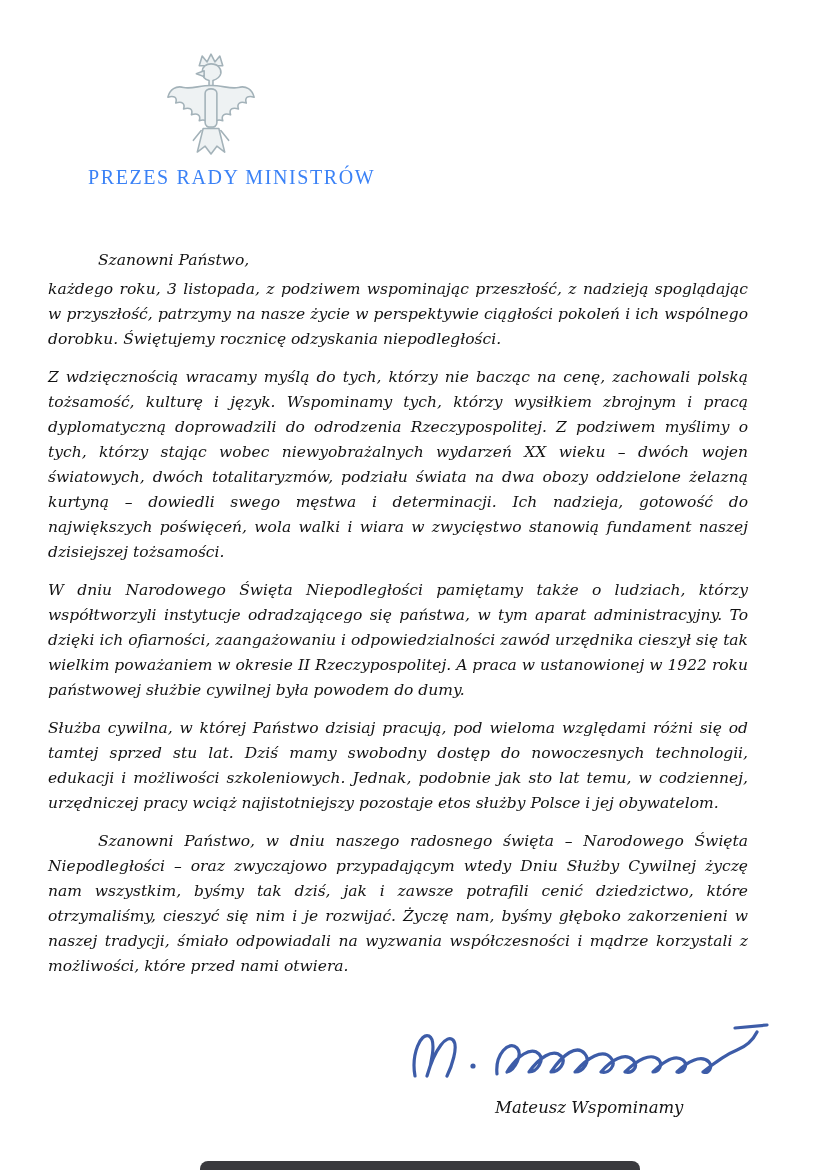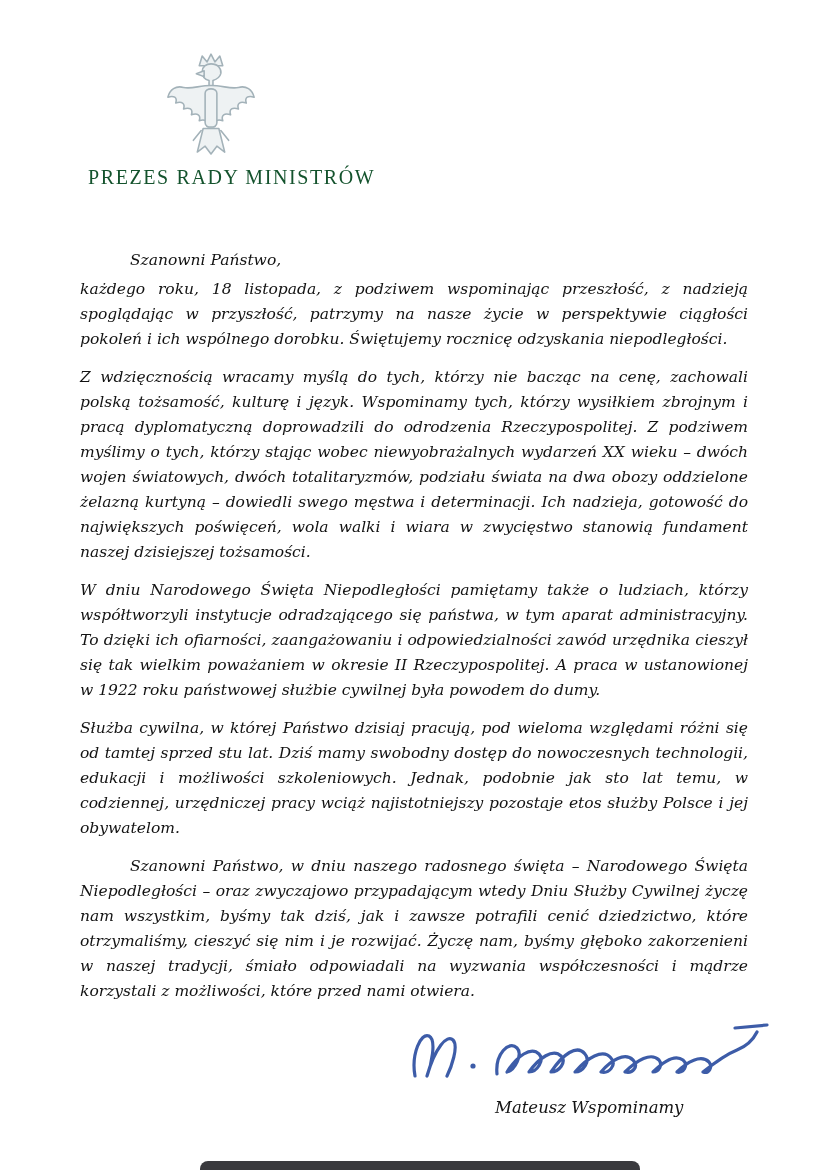--- a/index.html
+++ b/index.html
@@ -7,28 +7,28 @@
   body { font-family:"DejaVu Serif", serif; }
   .page {
     position:relative; width:814px; height:1170px; margin:0 auto;
     background:#ffffff; color:#1a1a1a; overflow:hidden;
   }
   .emblem { position:absolute; top:50px; left:162px; width:98px; height:114px; }
   .emblem svg { width:100%; height:100%; }
   .header-title {
     position:absolute; top:166px; left:88px;
     font-family:"Liberation Serif", serif; font-style:normal;
-    font-size:20px; letter-spacing:1.6px; color:#14532d; white-space:nowrap;
+    font-size:20px; letter-spacing:1.6px; color:#3b82f6; white-space:nowrap;
   }
   .dateline {
     position:absolute; top:210px; right:80px;
     font-style:italic; font-size:17px; color:#141414; white-space:nowrap;
   }
   .body-block {
-    position:absolute; top:248px; left:80px; right:66px;
+    position:absolute; top:248px; left:48px; right:66px;
     font-style:italic; font-size:15.5px; line-height:25px;
     text-align:justify; color:#121212;
   }
   .salutation { text-align:left; text-indent:50px; margin-bottom:4px; }
   p.para { margin-bottom:13px; }
   p.para.indent { text-indent:50px; }
   .closing {
     position:absolute; top:986px; left:415px;
     font-style:italic; font-size:16.5px; color:#141414; white-space:nowrap;
   }
@@ -60,21 +60,21 @@
         <path d="M40 82 L32 92 M60 82 L68 92" fill="none"></path>
       </g>
     </svg>
   </div>
 
   <div class="header-title">PREZES RADY MINISTRÓW</div>
 
 
   <div class="body-block">
     <p class="salutation">Szanowni Państwo,</p>
-    <p class="para">każdego roku, 18 listopada, z podziwem wspominając przeszłość, z nadzieją spoglądając w przyszłość, patrzymy na nasze życie w perspektywie ciągłości pokoleń i ich wspólnego dorobku. Świętujemy rocznicę odzyskania niepodległości.</p>
+    <p class="para">każdego roku, 3 listopada, z podziwem wspominając przeszłość, z nadzieją spoglądając w przyszłość, patrzymy na nasze życie w perspektywie ciągłości pokoleń i ich wspólnego dorobku. Świętujemy rocznicę odzyskania niepodległości.</p>
     <p class="para">Z wdzięcznością wracamy myślą do tych, którzy nie bacząc na cenę, zachowali polską tożsamość, kulturę i język. Wspominamy tych, którzy wysiłkiem zbrojnym i pracą dyplomatyczną doprowadzili do odrodzenia Rzeczypospolitej. Z podziwem myślimy o tych, którzy stając wobec niewyobrażalnych wydarzeń XX wieku – dwóch wojen światowych, dwóch totalitaryzmów, podziału świata na dwa obozy oddzielone żelazną kurtyną – dowiedli swego męstwa i determinacji. Ich nadzieja, gotowość do największych poświęceń, wola walki i wiara w zwycięstwo stanowią fundament naszej dzisiejszej tożsamości.</p>
     <p class="para">W dniu Narodowego Święta Niepodległości pamiętamy także o ludziach, którzy współtworzyli instytucje odradzającego się państwa, w tym aparat administracyjny. To dzięki ich ofiarności, zaangażowaniu i odpowiedzialności zawód urzędnika cieszył się tak wielkim poważaniem w okresie II Rzeczypospolitej. A praca w ustanowionej w 1922 roku państwowej służbie cywilnej była powodem do dumy.</p>
     <p class="para">Służba cywilna, w której Państwo dzisiaj pracują, pod wieloma względami różni się od tamtej sprzed stu lat. Dziś mamy swobodny dostęp do nowoczesnych technologii, edukacji i możliwości szkoleniowych. Jednak, podobnie jak sto lat temu, w codziennej, urzędniczej pracy wciąż najistotniejszy pozostaje etos służby Polsce i jej obywatelom.</p>
     <p class="para indent">Szanowni Państwo, w dniu naszego radosnego święta – Narodowego Święta Niepodległości – oraz zwyczajowo przypadającym wtedy Dniu Służby Cywilnej życzę nam wszystkim, byśmy tak dziś, jak i zawsze potrafili cenić dziedzictwo, które otrzymaliśmy, cieszyć się nim i je rozwijać. Życzę nam, byśmy głęboko zakorzenieni w naszej tradycji, śmiało odpowiadali na wyzwania współczesności i mądrze korzystali z możliwości, które przed nami otwiera.</p>
   </div>
 
 
   <div class="signature">
     <svg viewBox="0 0 372 80" xmlns="http://www.w3.org/2000/svg" aria-hidden="true">
       <g fill="none" stroke="#2d4fa1" stroke-width="3.2" stroke-linecap="round" stroke-linejoin="round" opacity="0.92">

